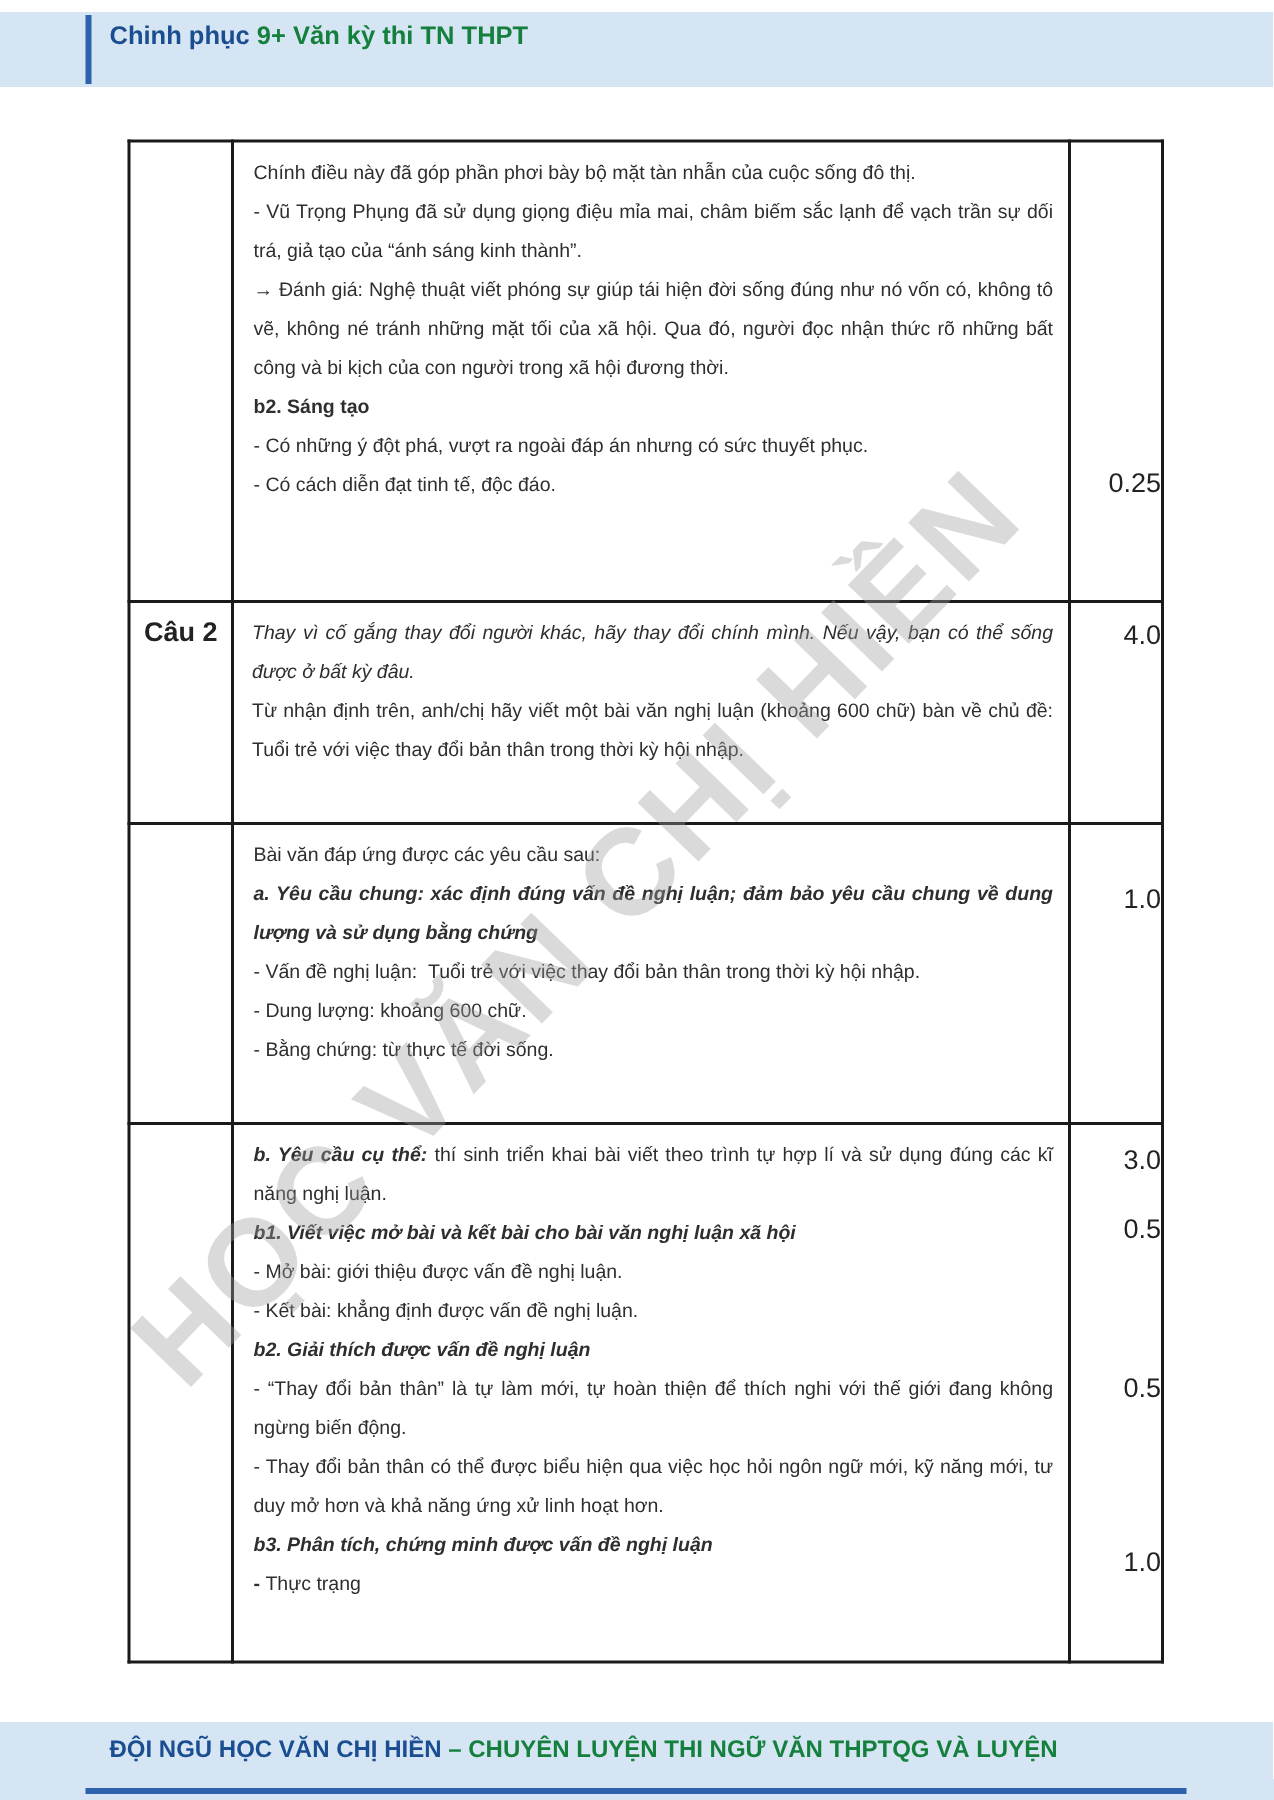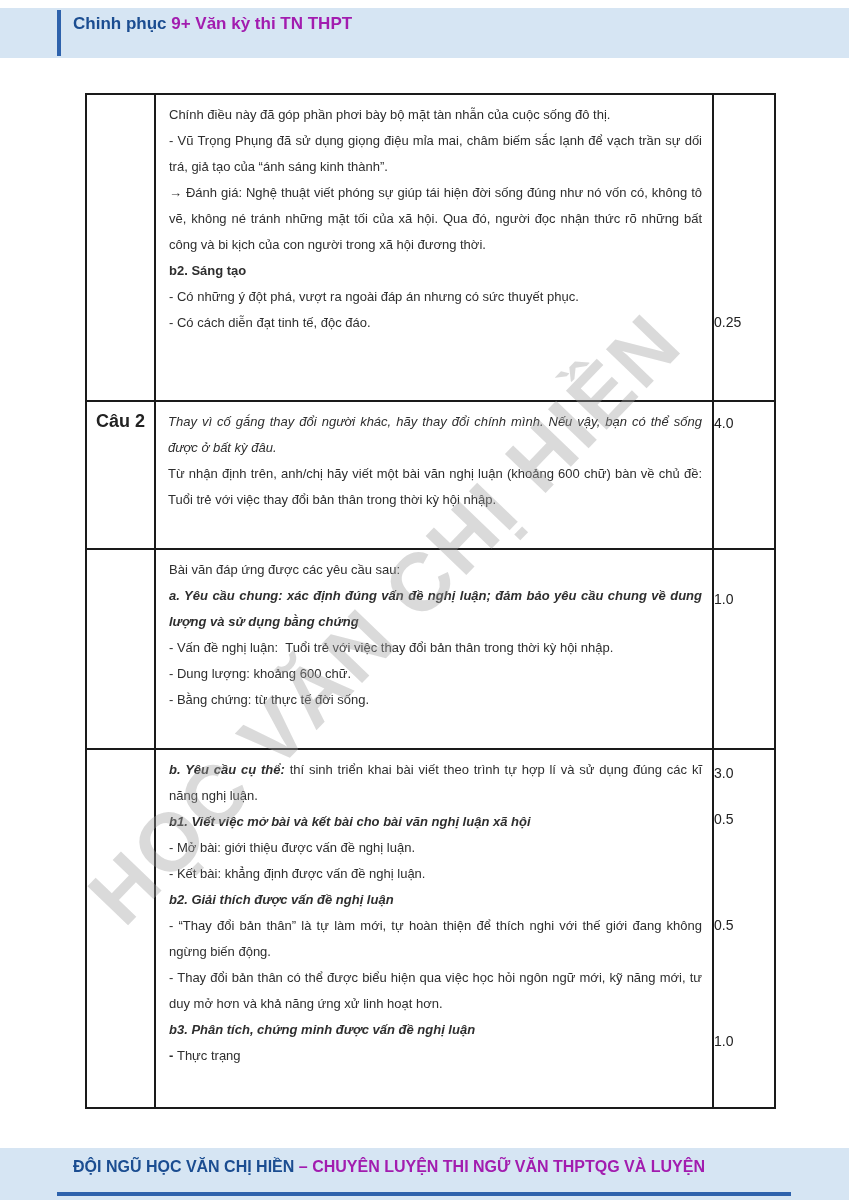--- a/index.html
+++ b/index.html
@@ -8,21 +8,21 @@
 
   
   .banner{position:absolute;left:0;width:849px;background:#d6e5f3;}
   .banner-top{top:8px;height:50px;}
   .banner-bottom{top:1148px;height:68px;}
   .banner-text{position:absolute;left:73px;top:4px;font-size:17px;font-weight:700;line-height:23px;}
   .banner-bottom .banner-text{font-size:16px;top:7px;}
   .accent-bar{position:absolute;left:57px;top:2px;width:4px;height:46px;background:#2e62ac;}
   .footer-underline{position:absolute;left:57px;top:44px;width:734px;height:4px;background:#2e62ac;}
   .st-blue{color:#1b4d91;}
-  .st-red{color:#a21caf;}
+  .st-red{color:#15803d;}
   .st-red-underline{color:#e02424;text-decoration:underline;text-decoration-color:#e02424;cursor:pointer;}
 
   
   .watermark{position:absolute;left:-20px;top:572px;width:810px;text-align:center;
              transform:rotate(-46deg);transform-origin:center;
              font-size:82px;font-weight:700;letter-spacing:3px;white-space:nowrap;
              color:rgba(158,158,158,0.38);z-index:3;pointer-events:none;}
 
   
   table.rubric{position:absolute;left:85px;top:93px;width:683px;z-index:2;
@@ -32,22 +32,22 @@
   td.col-content{width:556px;}
   td.col-score{width:60px;position:relative;}
   .label-inner{padding-top:9px;font-size:18px;font-weight:700;color:#222;}
   .content-inner{padding:7px 10px 0 13px;overflow:hidden;
                  font-size:13px;line-height:26px;color:#2e2e2e;text-align:justify;}
   .content-inner p{margin:0;}
   .s-n{font-weight:400;font-style:normal;}
   .s-b{font-weight:700;font-style:normal;}
   .s-i{font-weight:400;font-style:italic;}
   .s-bi{font-weight:700;font-style:italic;}
-  .score-value{position:absolute;left:0;right:0;text-align:left;
-               font-size:14px;color:#222;line-height:26px;}
+  .score-value{position:absolute;left:0;right:0;text-align:right;
+               font-size:18px;color:#222;line-height:26px;}
 </style>
 </head>
 <body>
 
 <div class="page">
 
   <div class="banner banner-top">
     <div class="accent-bar"></div>
     <div class="banner-text">
       <div><span class="st-blue">Chinh phục </span><span class="st-red">9+ Văn kỳ thi TN THPT</span></div>

